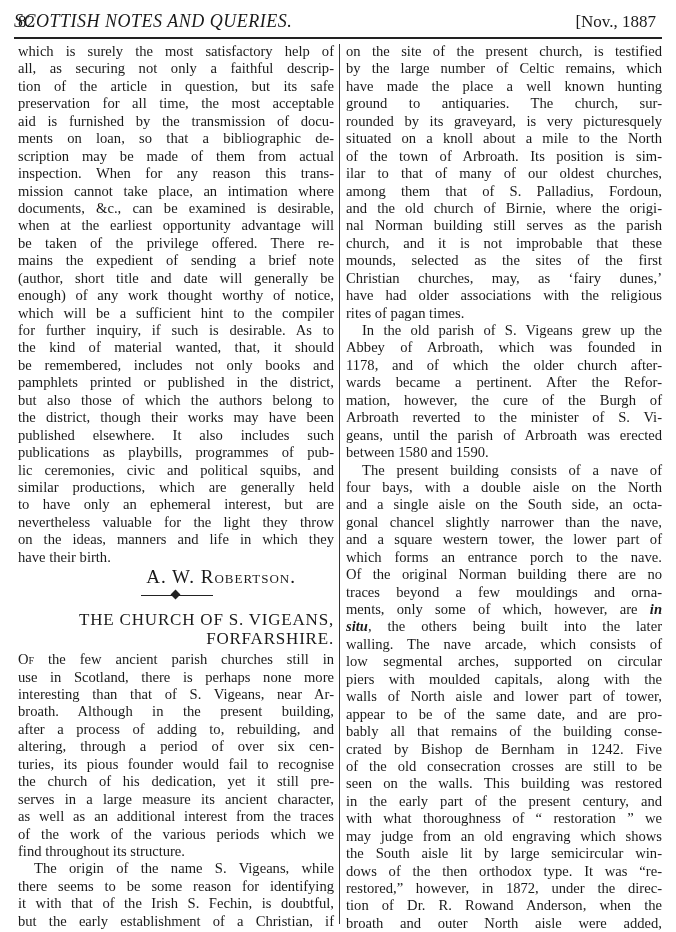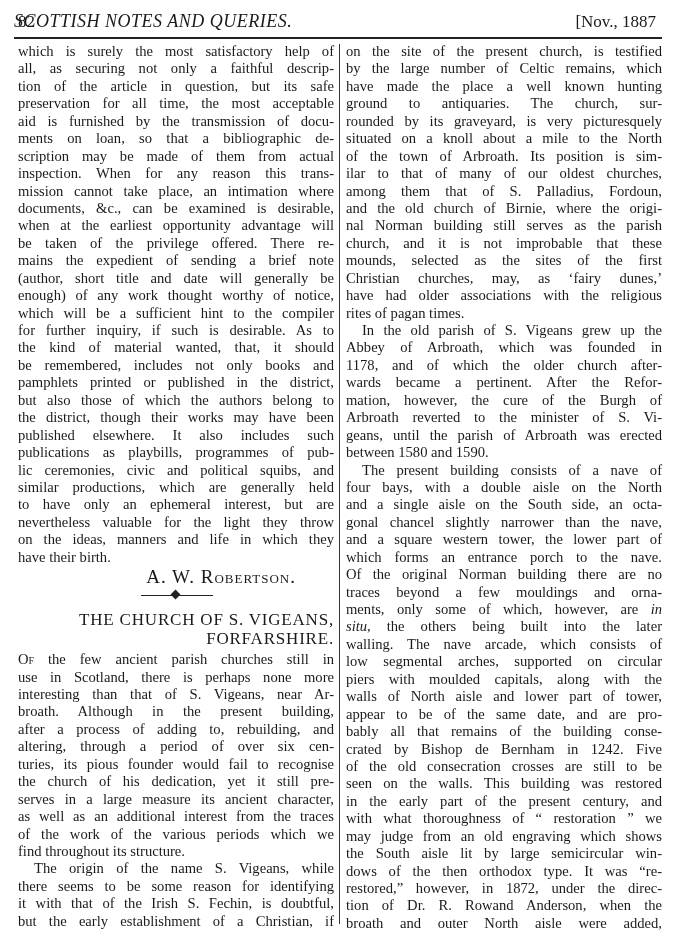--- a/index.html
+++ b/index.html
@@ -22,21 +22,21 @@
   .line.last { text-align-last: left; }
   .indent { padding-left: 16px; }
   .sig { text-align: right; padding-right: 38px; font-size: 19px; letter-spacing: 1px; height: 18px; line-height: 22px; }
   .ornament { position: relative; height: 22px; }
   .ornament .bar { position: absolute; left: 123px; width: 72px; top: 11px; border-top: 1.3px solid #222; }
   .ornament .dot { position: absolute; left: 154px; top: 7px; width: 7px; height: 7px; background: #222; transform: rotate(45deg); }
   .heading { text-align: right; font-size: 17px; letter-spacing: 0.8px; line-height: 19px; }
   .heading.h1 { margin-top: 4px; }
   .heading.h2 { margin-bottom: 3px; }
   .sc { font-variant: small-caps; }
-  em { font-style: italic; font-weight: normal; }
+  em { font-style: italic; font-weight: bold; }
 </style>
 </head>
 <body>
 
 <div class="header">
   <span class="pno">82</span>
   <span class="title">SCOTTISH NOTES AND QUERIES.</span>
   <span class="date">[Nov., 1887</span>
 </div>
 <div class="rule"></div>

